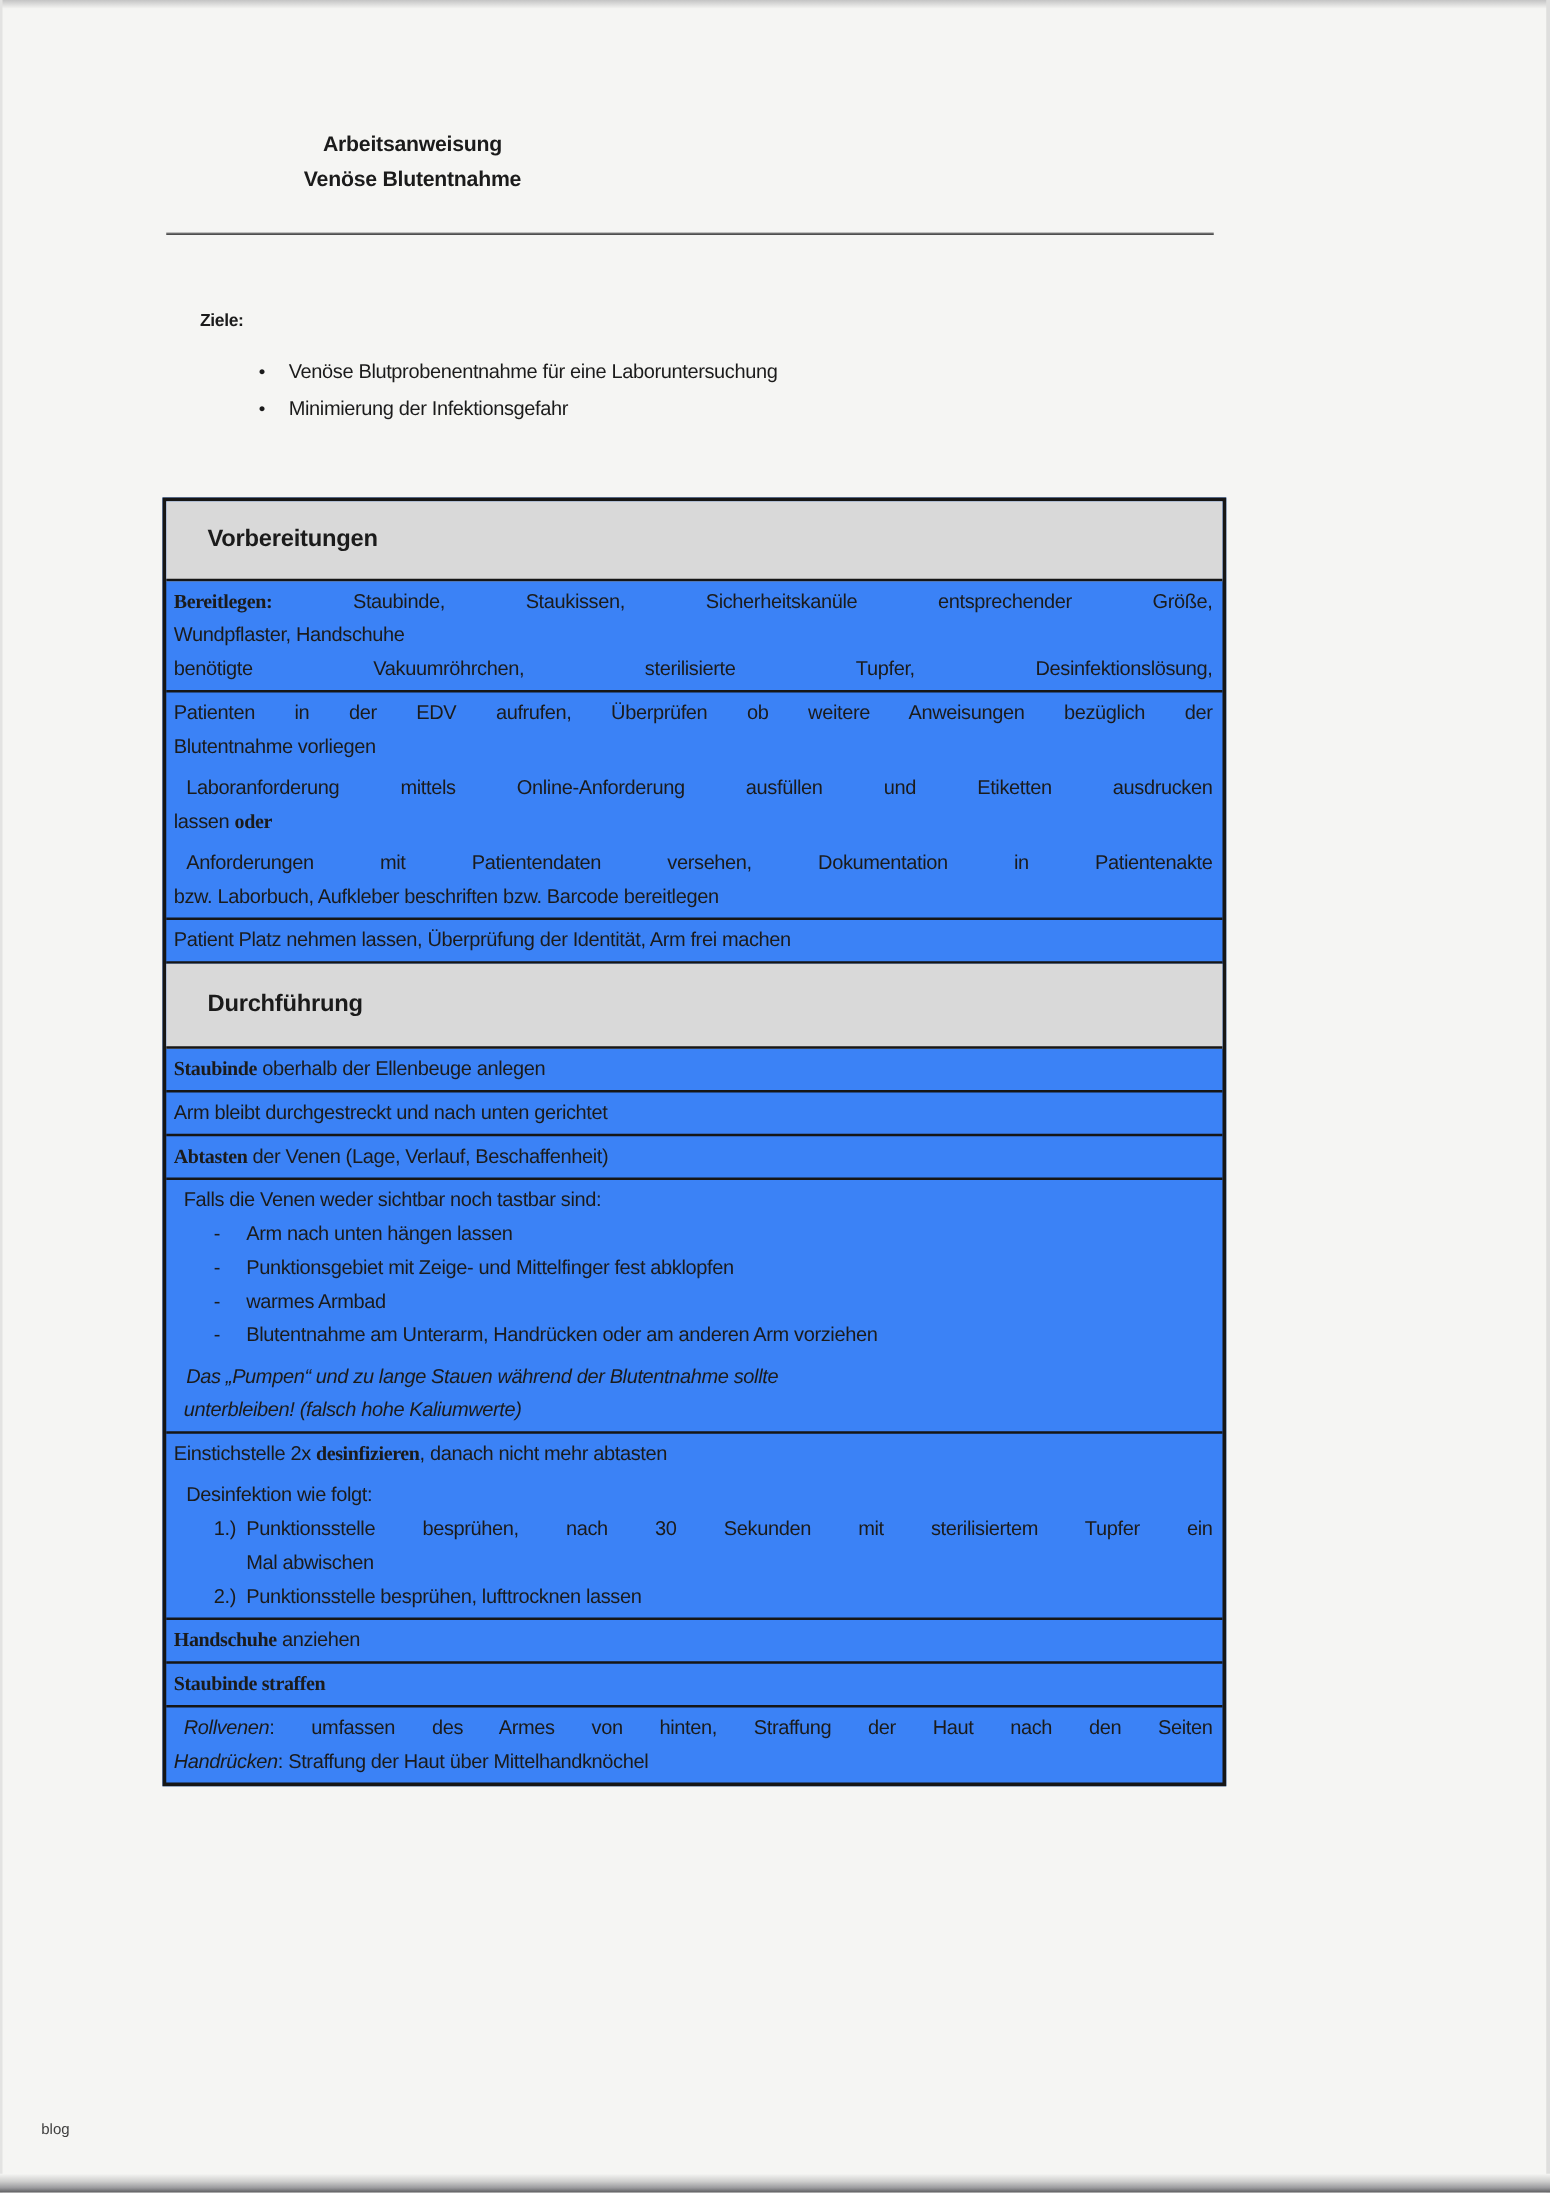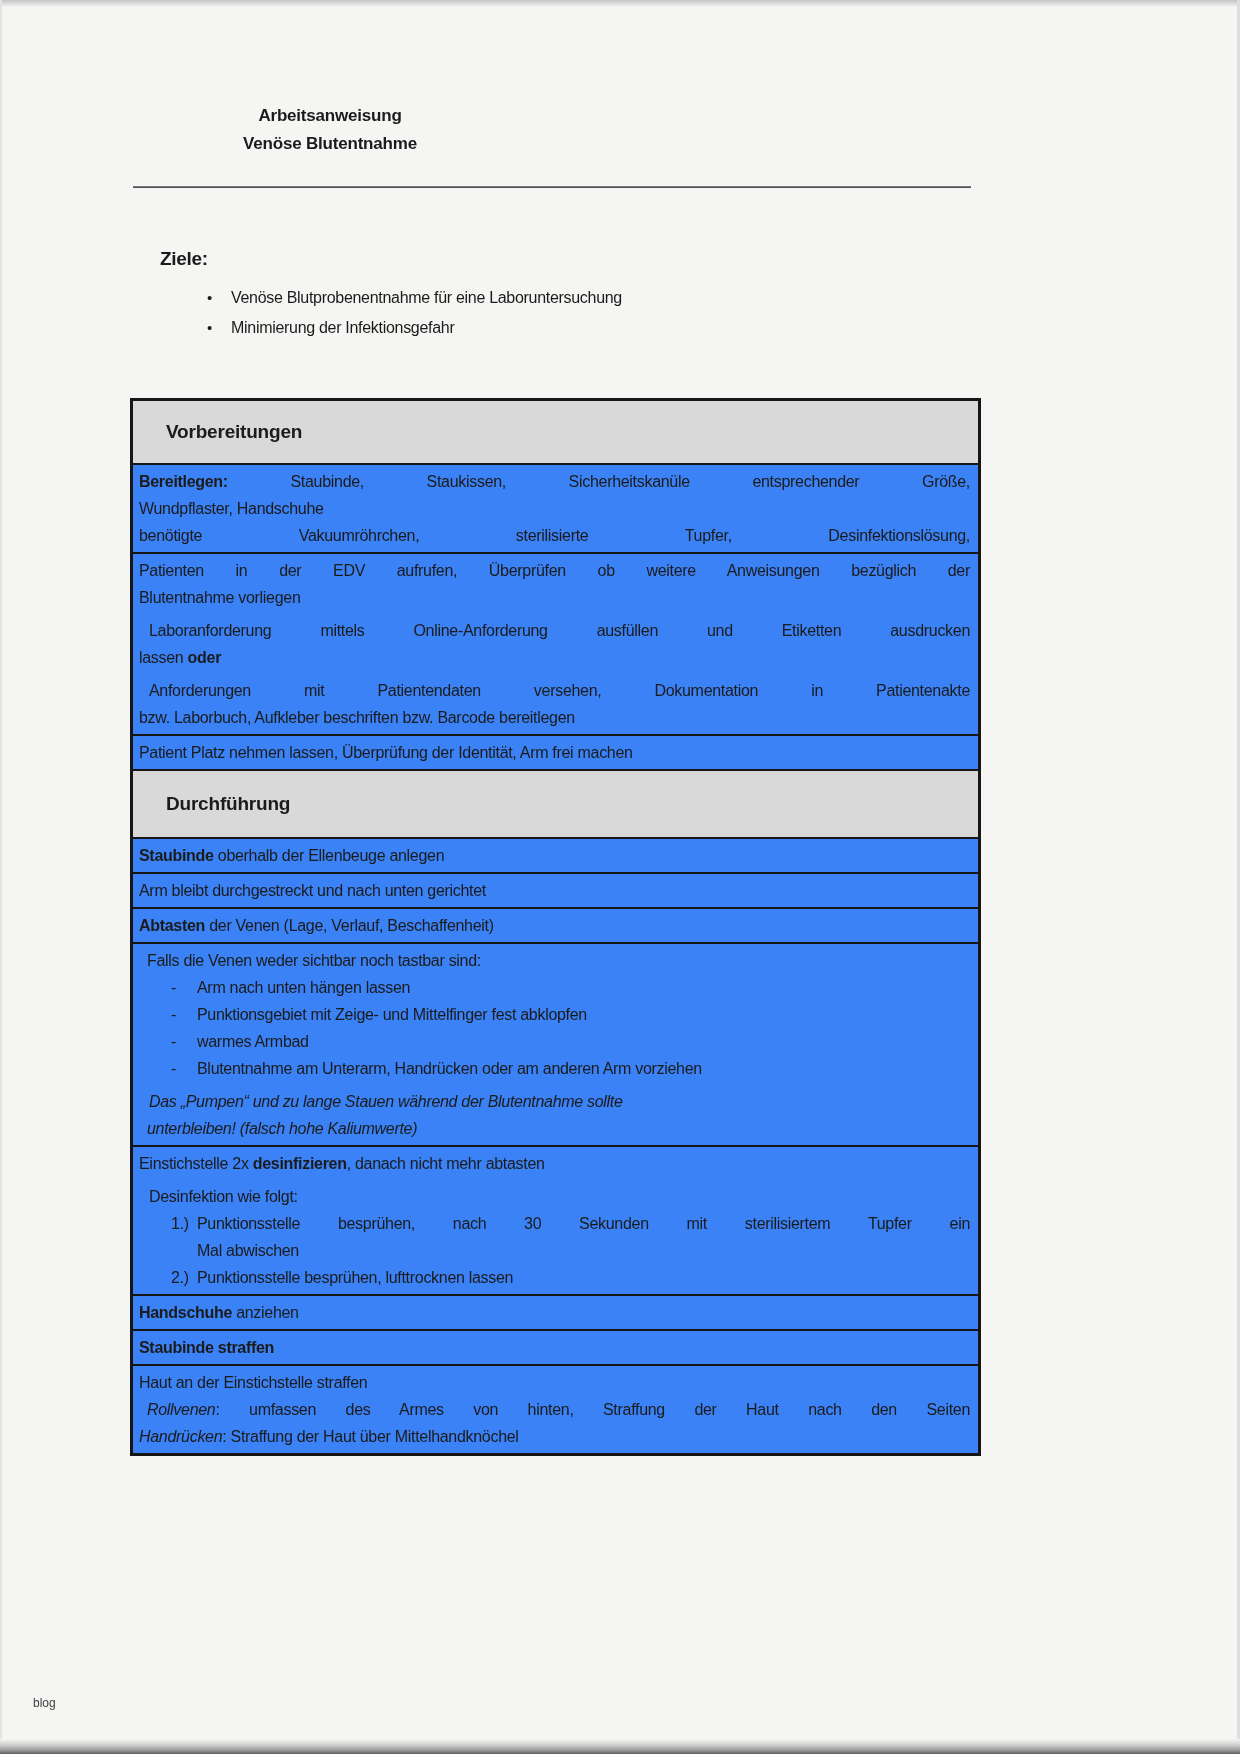--- a/index.html
+++ b/index.html
@@ -15,21 +15,21 @@
   .edge-left{position:absolute;top:0;bottom:0;left:0;width:2px;background:#e3e3e2;}
   .edge-right{position:absolute;top:0;bottom:0;right:0;width:3px;background:#dededd;}
   .bottom-bar{position:absolute;left:0;right:0;bottom:0;height:15px;
     background:linear-gradient(#f5f5f3,#cfcfce 40%,#9b9b9e 75%,#5d5d60 100%);}
 
   .title{position:absolute;left:130px;top:102px;width:400px;text-align:center;
     font-weight:700;font-size:17px;line-height:28px;letter-spacing:-0.2px;}
   .divider{position:absolute;left:133px;top:186px;width:838px;height:2px;
     background:linear-gradient(#8a8a8a,#3f3f3f);}
 
-  .goals-h{position:absolute;left:160px;top:248px;font-size:19px;font-weight:700;}
+  .goals-h{position:absolute;left:160px;top:248px;font-size:14px;font-weight:700;}
   .goals{position:absolute;left:207px;top:283px;font-size:16px;}
   .goal{display:flex;line-height:30px;}
   .goal .dot{width:24px;font-size:15px;}
 
   .itable{position:absolute;left:130px;top:398px;width:851px;box-sizing:border-box;
     border:3px solid #161616;background:#3b82f6;}
   .section-header{background:#d9d9d9;border-bottom:2px solid #161616;
     font-weight:700;font-size:19px;letter-spacing:-0.2px;
     display:flex;align-items:center;padding-left:33px;box-sizing:border-box;}
   .section:nth-child(1) .section-header{height:64px;}
@@ -37,21 +37,21 @@
   .row{border-bottom:2px solid #161616;padding:3px 0;}
   .section:last-child .row:last-child{border-bottom:none;}
 
   .line{font-size:16px;line-height:27px;padding-left:6px;padding-right:8px;}
   .line.indent{padding-left:14px;}
   .line.cont{padding-left:64px;}
   .line.fill{text-align:justify;text-align-last:justify;}
   .line.gap{margin-top:6px;padding-left:16px;}
   .line.it{font-style:italic;}
   .marker{display:inline-block;width:26px;margin-left:32px;}
-  .b{font-weight:700;}
+  .b{font-weight:700;font-family:Liberation Serif, serif;}
   .i{font-style:italic;}
 
   .watermark{position:absolute;left:33px;top:1696px;font-size:12px;
     color:#404040;letter-spacing:0;}
 </style>
 </head>
 <body>
 
 <div class="edge-top"></div>
 <div class="edge-left"></div>
@@ -123,21 +123,20 @@
         <div class="line cont"><span>Mal abwischen</span></div>
         <div class="line"><span class="marker">2.)</span><span>Punktionsstelle besprühen, lufttrocknen lassen</span></div>
       </div>
       <div class="row">
         <div class="line"><span class="b">Handschuhe</span><span> anziehen</span></div>
       </div>
       <div class="row">
         <div class="line"><span class="b">Staubinde straffen</span></div>
       </div>
       <div class="row">
-        <div class="line"><span>Haut an der Einstichstelle straffen</span></div>
         <div class="line indent fill"><span class=" i">Rollvenen</span><span>: umfassen des Armes von hinten, Straffung der Haut nach den Seiten</span></div>
         <div class="line"><span class=" i">Handrücken</span><span>: Straffung der Haut über Mittelhandknöchel</span></div>
       </div>
     </div>
   </div>
 
 <div class="watermark">blog</div>
 
 <div class="bottom-bar"></div>
 

